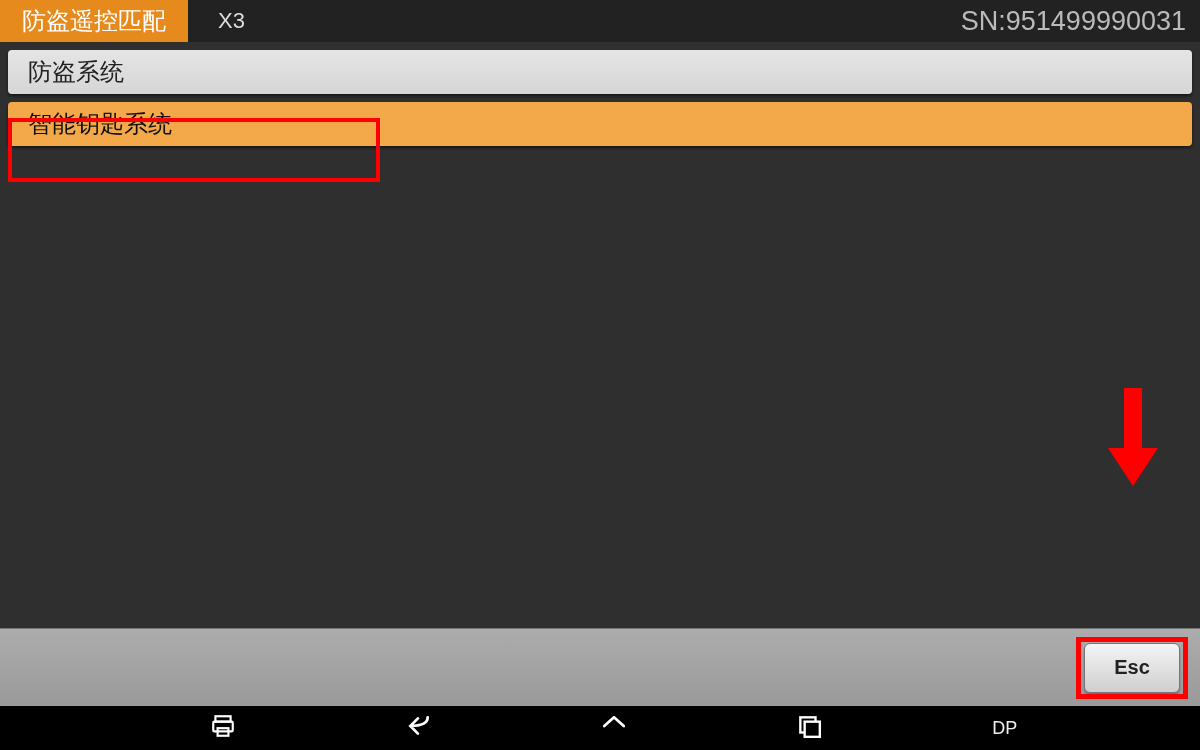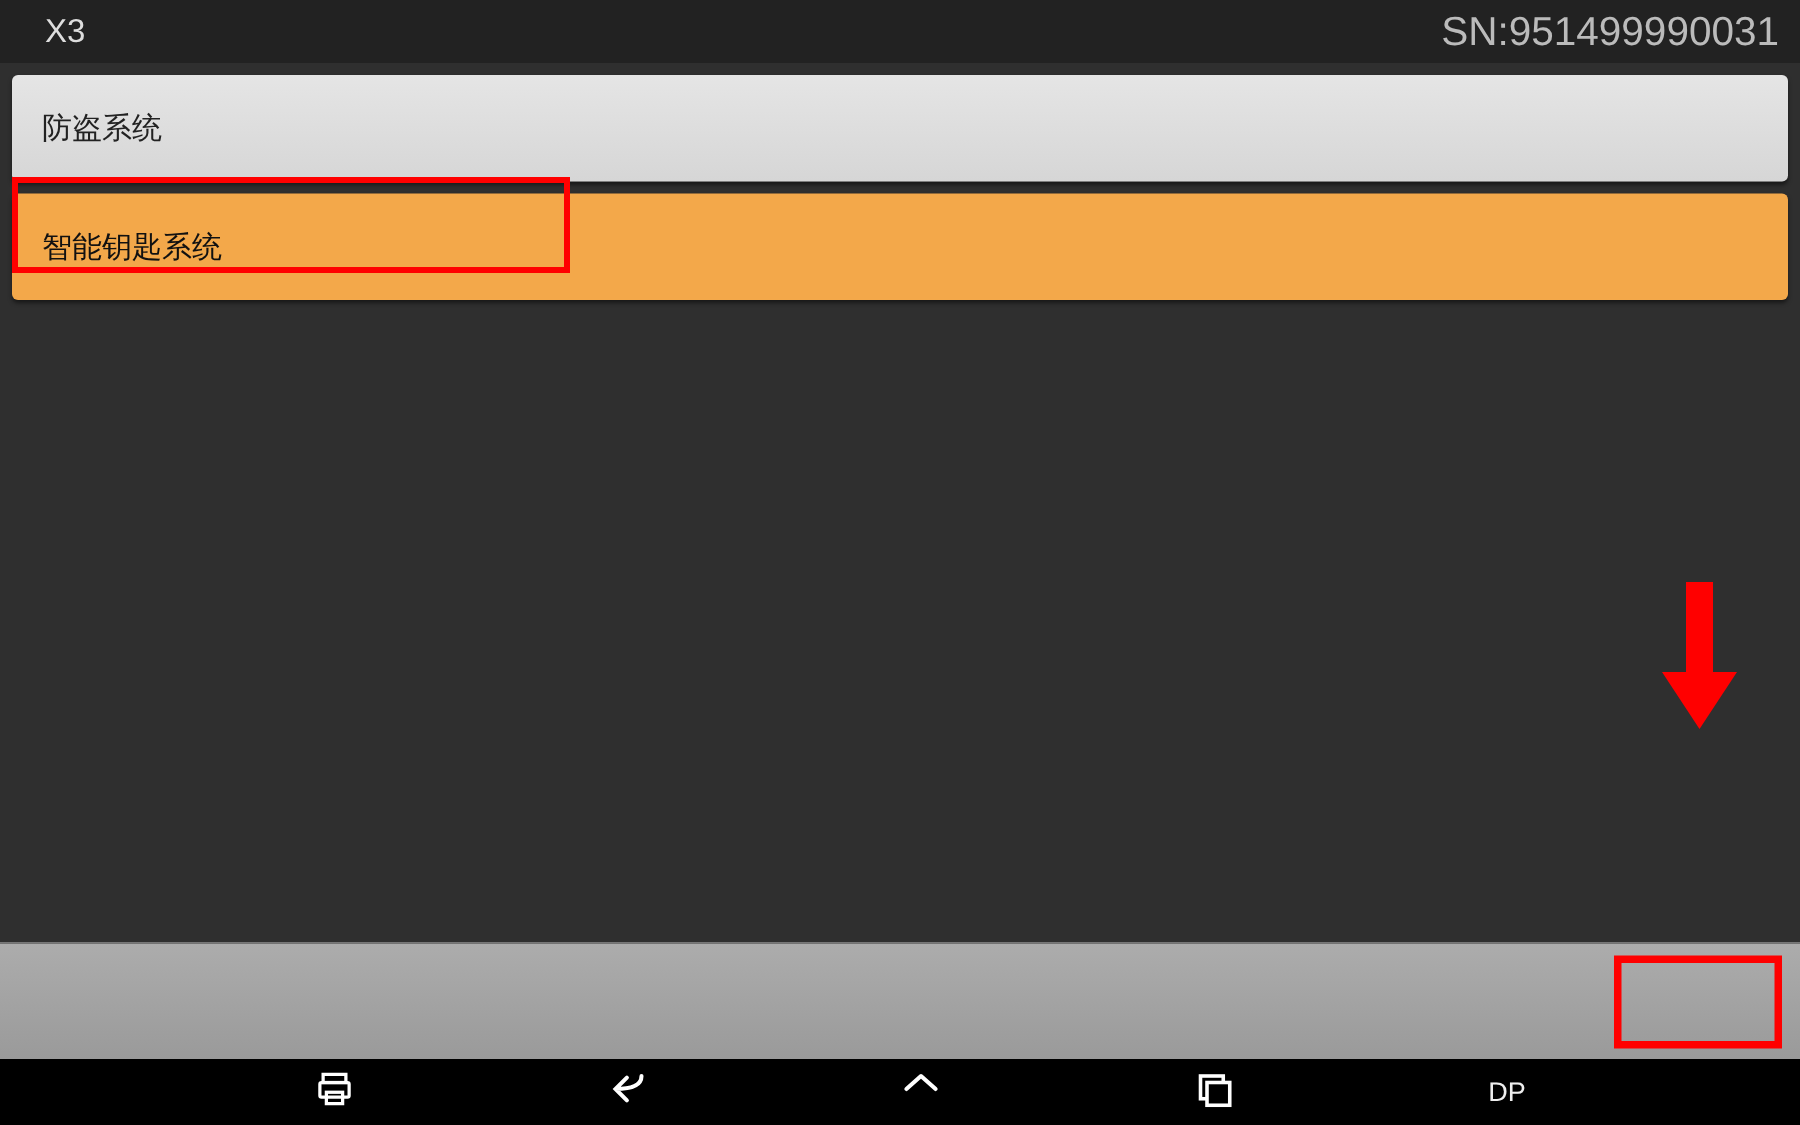--- a/index.html
+++ b/index.html
@@ -39,27 +39,27 @@
   }
 
   
   .main {
     flex: 1;
     background: #2f2f2f;
     padding: 8px 8px 0 8px;
     position: relative;
   }
   .list-item {
-    height: 71px;
+    height: 44px;
     border-radius: 4px;
     margin-bottom: 8px;
     display: flex;
     align-items: center;
     padding: 0 20px;
-    font-size: 20px;
+    font-size: 24px;
     box-shadow: 0 2px 3px rgba(0,0,0,0.5);
     cursor: pointer;
   }
   .list-item.normal {
     background: linear-gradient(#e5e5e5, #d6d6d6);
     color: #222;
   }
   .list-item.selected {
     background: #f3a84a;
     color: #111;
@@ -155,20 +155,23 @@
   }
   .nav-slot.empty { flex: 0.5; cursor: default; }
   .nav-slot.vci { font-style: italic; font-family: Georgia, serif; }
   .nav-slot svg { width: 26px; height: 26px; fill: none; stroke: #fff; stroke-width: 2; }
   .nav-slot.recent svg { fill: #fff; stroke: #fff; }
 </style>
 </head>
 <body>
 
 <div class="header">
+  <div class="title-tab">
+    <span>防盗遥控匹配</span>
+  </div>
   <div class="subtitle">X3</div>
   <div class="spacer"></div>
   <div class="sn">SN:951499990031</div>
 </div>
 
 <div class="main">
   <div class="list-item normal">
     <span>防盗系统</span>
   </div>
   <div class="list-item selected">
@@ -177,20 +180,21 @@
 
   <div class="sel-highlight one"></div>
 
   <div class="arrow-annot">
     <div class="shaft"></div>
     <div class="head"></div>
   </div>
 </div>
 
 <div class="button-bar">
+  <button class="btn">Esc</button>
   <div class="enter-highlight"></div>
 </div>
 
 <div class="navbar">
   <div class="nav-slot empty"></div>
   <div class="nav-slot">
     <span>
       <svg viewBox="0 0 24 24">
           <rect x="5" y="3" width="14" height="5"></rect>
           <rect x="3" y="8" width="18" height="9" rx="1"></rect>

